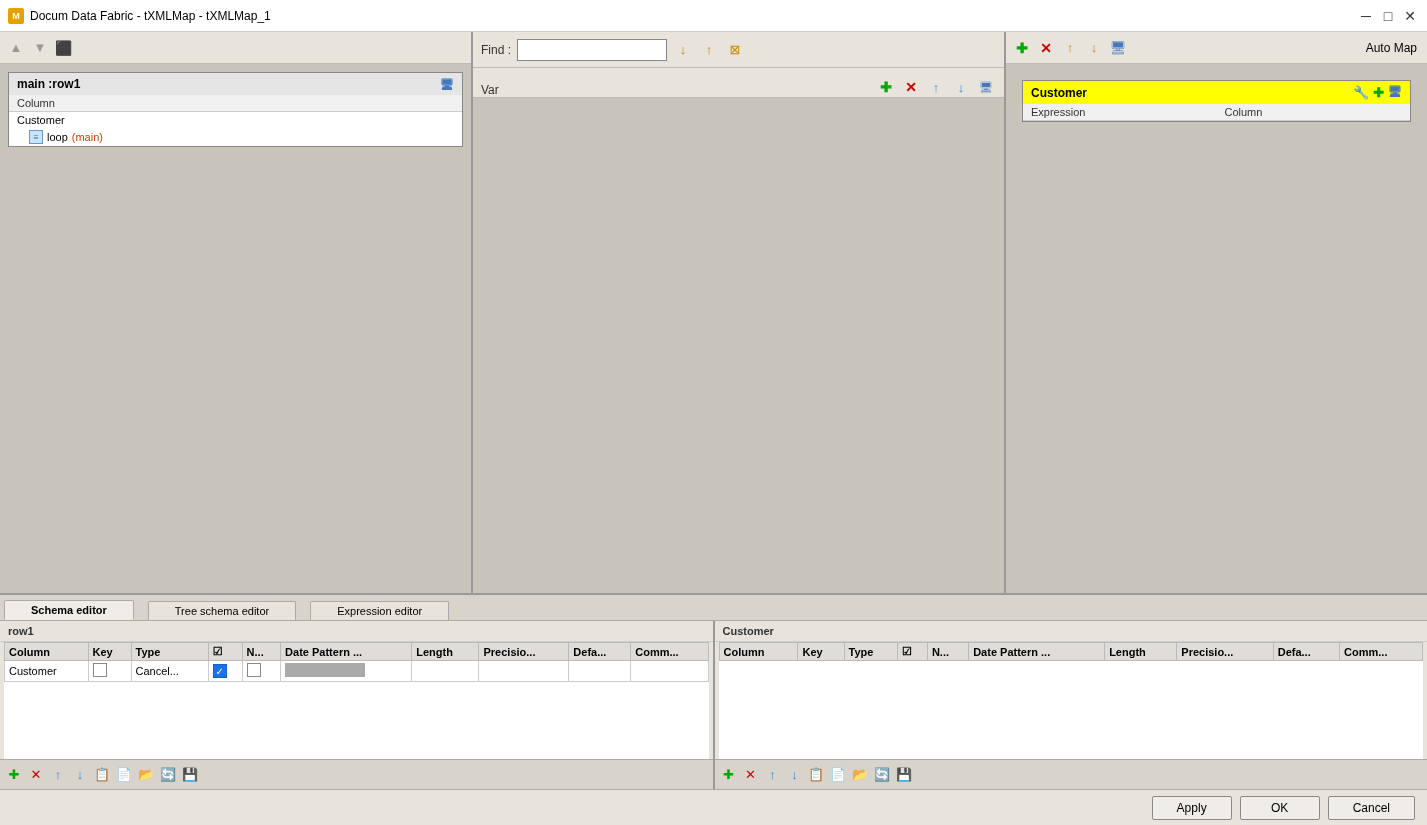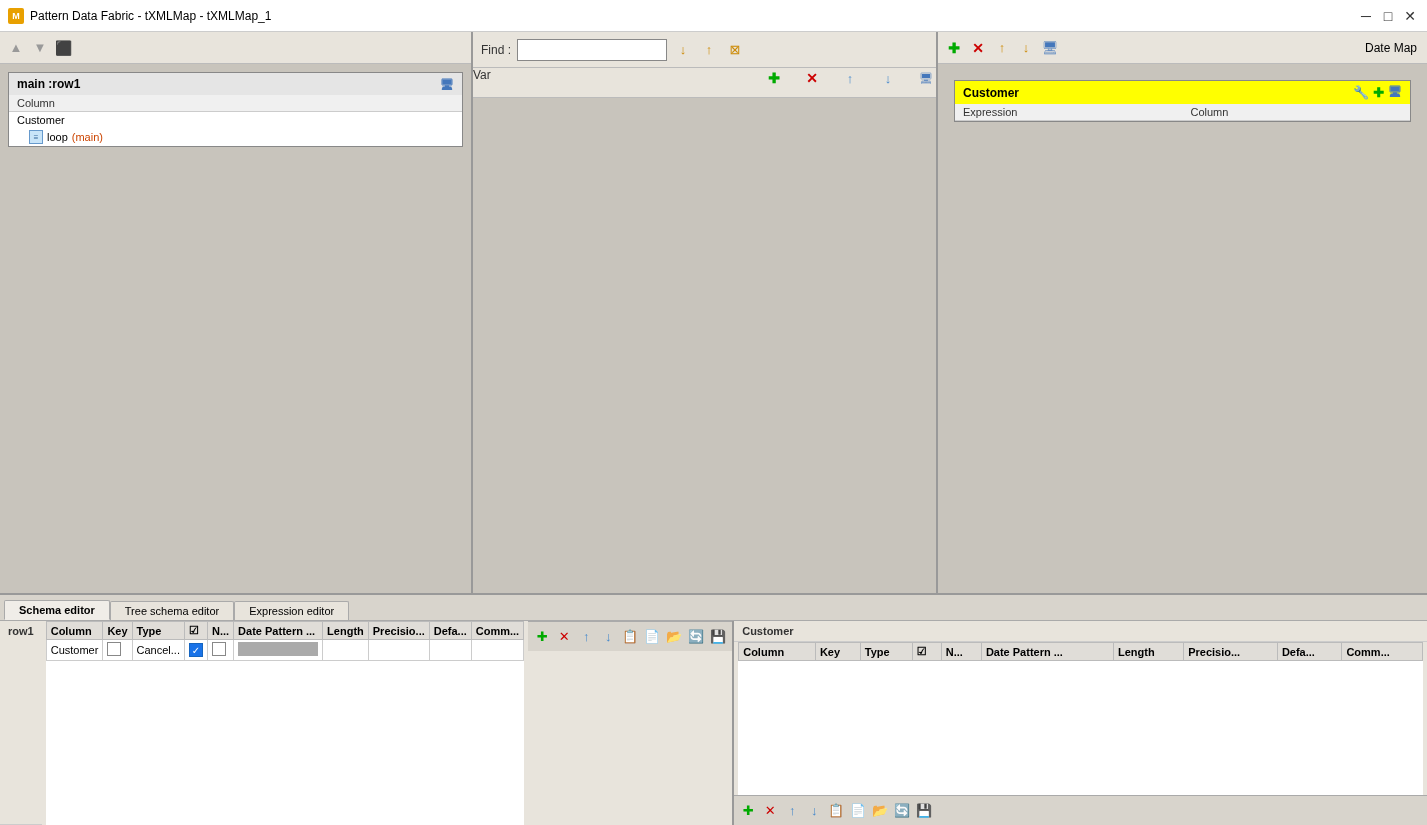--- a/index.html
+++ b/index.html
@@ -53,21 +53,21 @@
       gap: 4px;
     }
     .panel-content {
       flex: 1;
       padding: 8px;
       position: relative;
     }
 
     
     .middle-panel {
-      width: 465px;
+      width: 533px;
       background: #c8c4bc;
       border-right: 2px solid #999;
       display: flex;
       flex-direction: column;
     }
     .find-bar {
       height: 36px;
       background: #e8e4dc;
       border-bottom: 1px solid #bbb;
       display: flex;
@@ -81,23 +81,23 @@
       border: 1px solid #888;
       background: white;
       padding: 0 4px;
       font-size: 11px;
     }
     .var-bar {
       height: 30px;
       background: #e8e4dc;
       border-bottom: 1px solid #bbb;
       display: flex;
-      align-items: flex-start;
-      padding: 0 0;
-      gap: 18px;
+      align-items: flex-end;
+      padding: 0 8px;
+      gap: 5px;
     }
 
     
     .right-panel {
       flex: 1;
       background: #c8c4bc;
       display: flex;
       flex-direction: column;
     }
     .right-toolbar {
@@ -193,45 +193,46 @@
     }
     .tab-bar {
       display: flex;
       background: #d8d4cc;
       border-bottom: 1px solid #aaa;
       height: 26px;
       align-items: flex-end;
       padding: 0 4px;
     }
     .tab {
-      padding: 3px 14px;
+      padding: 3px 26px;
       font-size: 11px;
       background: #e8e4dc;
       border: 1px solid #aaa;
       border-bottom: none;
       cursor: pointer;
-      margin-right: 0;
+      margin-right: 14px;
       border-radius: 2px 2px 0 0;
     }
     .tab.active {
       background: #f0ede8;
       border-bottom: 1px solid #f0ede8;
       font-weight: bold;
     }
 
     
     .schema-editor-content {
       flex: 1;
       display: flex;
       gap: 0;
     }
     .schema-left {
       flex: 1;
       border-right: 2px solid #999;
       display: flex;
+      flex-direction: column;
     }
     .schema-right {
       flex: 1;
       display: flex;
       flex-direction: column;
     }
     .schema-section-label {
       padding: 4px 8px;
       font-size: 11px;
       font-weight: bold;
@@ -333,21 +334,21 @@
     ::-webkit-scrollbar-thumb { background: #aaa; border-radius: 2px; }
   </style>
 </head>
 <body>
 
 <div class="title-bar">
   <div class="title-bar-left">
     <div class="title-bar-logo">
         <span>M</span>
       </div>
-    <span>Pattern Data Fabric - tXMLMap - tXMLMap_1</span>
+    <span>Docum Data Fabric - tXMLMap - tXMLMap_1</span>
   </div>
   <div class="title-bar-controls">
     <button class="title-btn">─</button>
     <button class="title-btn">□</button>
     <button class="title-btn close">✕</button>
   </div>
 </div>
 
 <div class="main-container">
 
@@ -435,21 +436,21 @@
         <button class="tb-icon">
           <span style="color:#cc8800;">↑</span>
         </button>
         <button class="tb-icon">
           <span style="color:#cc8800;">↓</span>
         </button>
         <button class="tb-icon">
           <span style="color:#4477bb;">🖥</span>
         </button>
         <span style="flex:1;"></span>
-        <span style="font-size:12px;margin-right:4px;">Date Map</span>
+        <span style="font-size:12px;margin-right:4px;">Auto Map</span>
       </div>
       <div class="panel-content">
         <div class="right-schema-table">
           <div class="right-schema-header">
             <span>Customer</span>
             <div style="display:flex;gap:4px;">
               <span style="color:#cc8800;font-size:13px;">🔧</span>
               <span style="color:#00aa00;font-size:13px;">✚</span>
               <span style="color:#4477bb;font-size:11px;">🖥</span>
             </div>
@@ -591,14 +592,19 @@
           <button class="tb-icon">
               <span>🔄</span>
             </button>
           <button class="tb-icon">
               <span>💾</span>
             </button>
         </div>
       </div>
     </div>
 
+    <div class="footer-bar">
+      <button class="footer-btn">Apply</button>
+      <button class="footer-btn">OK</button>
+      <button class="footer-btn">Cancel</button>
+    </div>
   </div>
 </div>
 
 </body></html>

